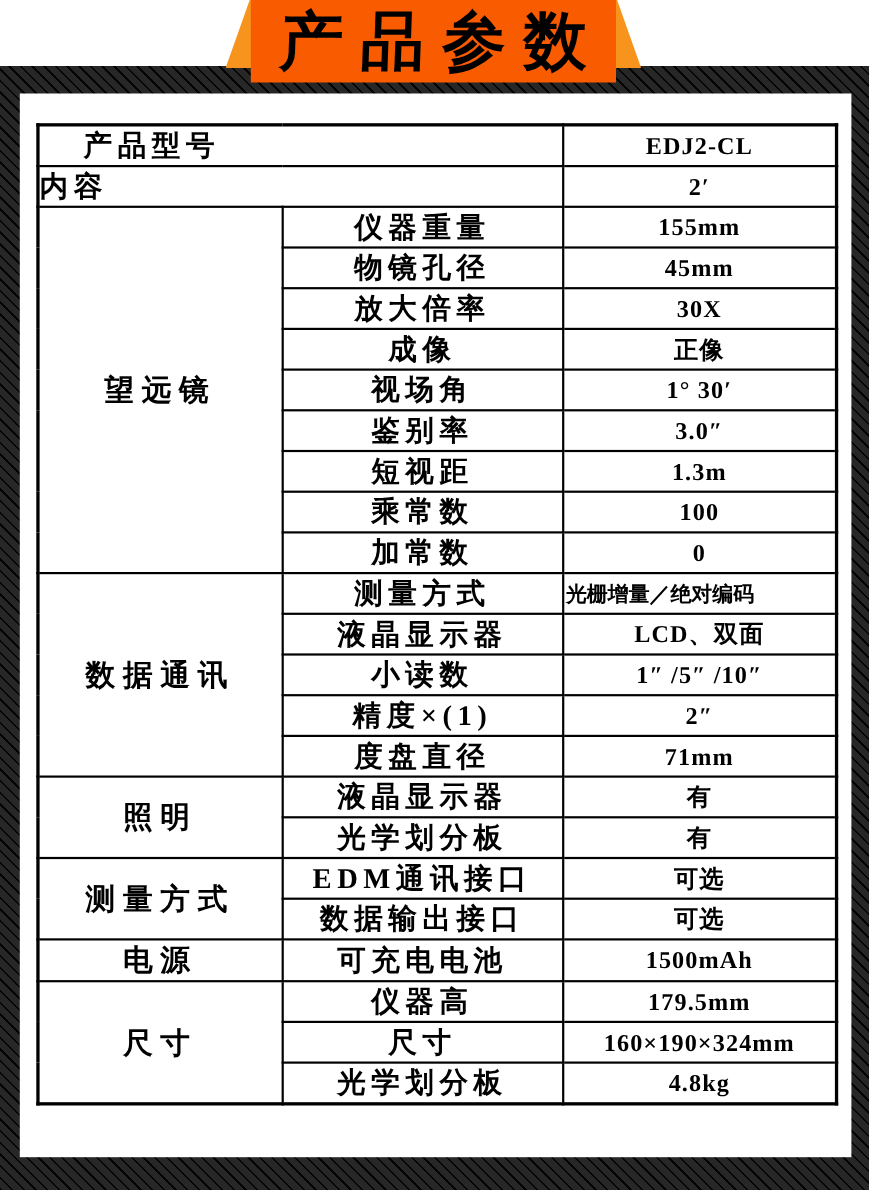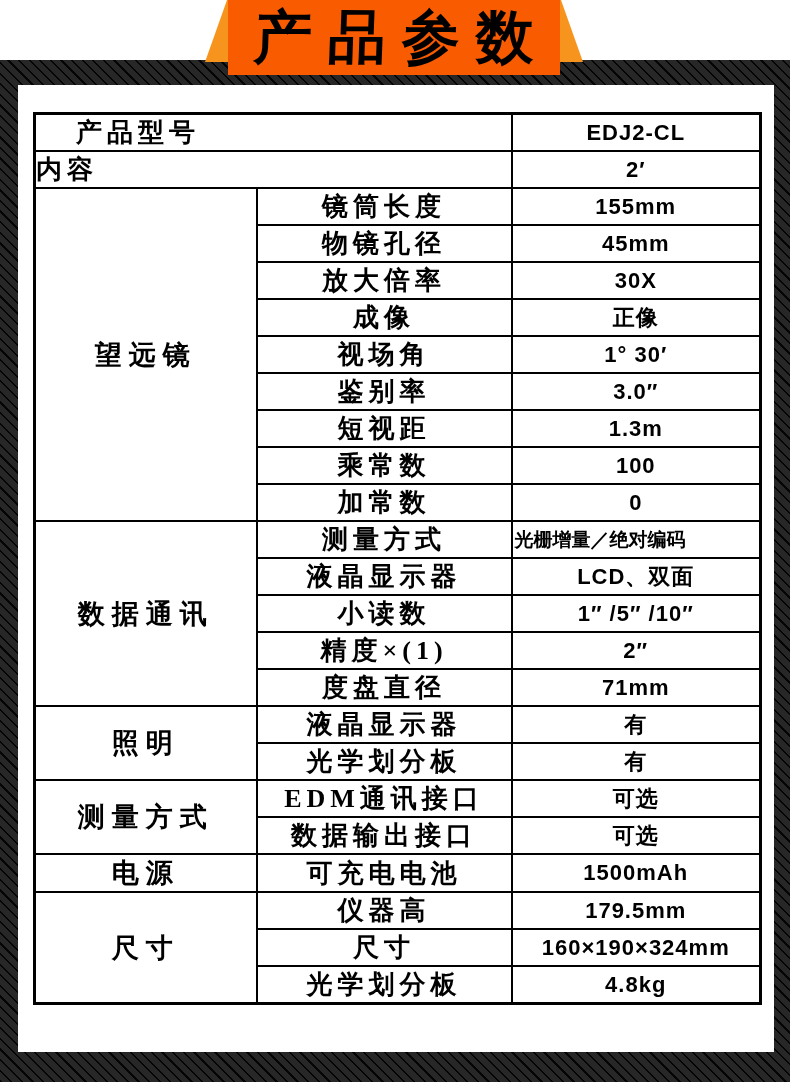--- a/index.html
+++ b/index.html
@@ -93,21 +93,21 @@
     letter-spacing: 5px;
     font-family: "Liberation Serif", serif;
   }
   td.header-label-cell { text-align: left; }
   tr:nth-child(1) > td.header-label-cell { padding-left: 40px; }
   tr:nth-child(2) > td.header-label-cell { }
   td.value-cell {
     font-weight: bold;
     font-size: 22px;
     letter-spacing: 1px;
-    font-family: Liberation Sans, sans-serif;
+    font-family: Liberation Serif, serif;
   }
   td.small-value {
     font-size: 19px;
     letter-spacing: 0;
     white-space: nowrap;
     text-align: left;
     padding-left: 2px;
   }
 </style>
 </head>
@@ -131,21 +131,21 @@
         <tr>
           <td class="label-cell header-label-cell" colspan="2">产品型号</td>
           <td class="value-cell">EDJ2-CL</td>
         </tr>
         <tr>
           <td class="label-cell header-label-cell" colspan="2">内容</td>
           <td class="value-cell">2′</td>
         </tr>
         <tr>
           <td class="group-cell" rowspan="9">望远镜</td>
-          <td class="label-cell">镜筒长度</td>
+          <td class="label-cell">仪器重量</td>
           <td class="value-cell">155mm</td>
         </tr>
         <tr>
           <td class="label-cell">物镜孔径</td>
           <td class="value-cell">45mm</td>
         </tr>
         <tr>
           <td class="label-cell">放大倍率</td>
           <td class="value-cell">30X</td>
         </tr>

